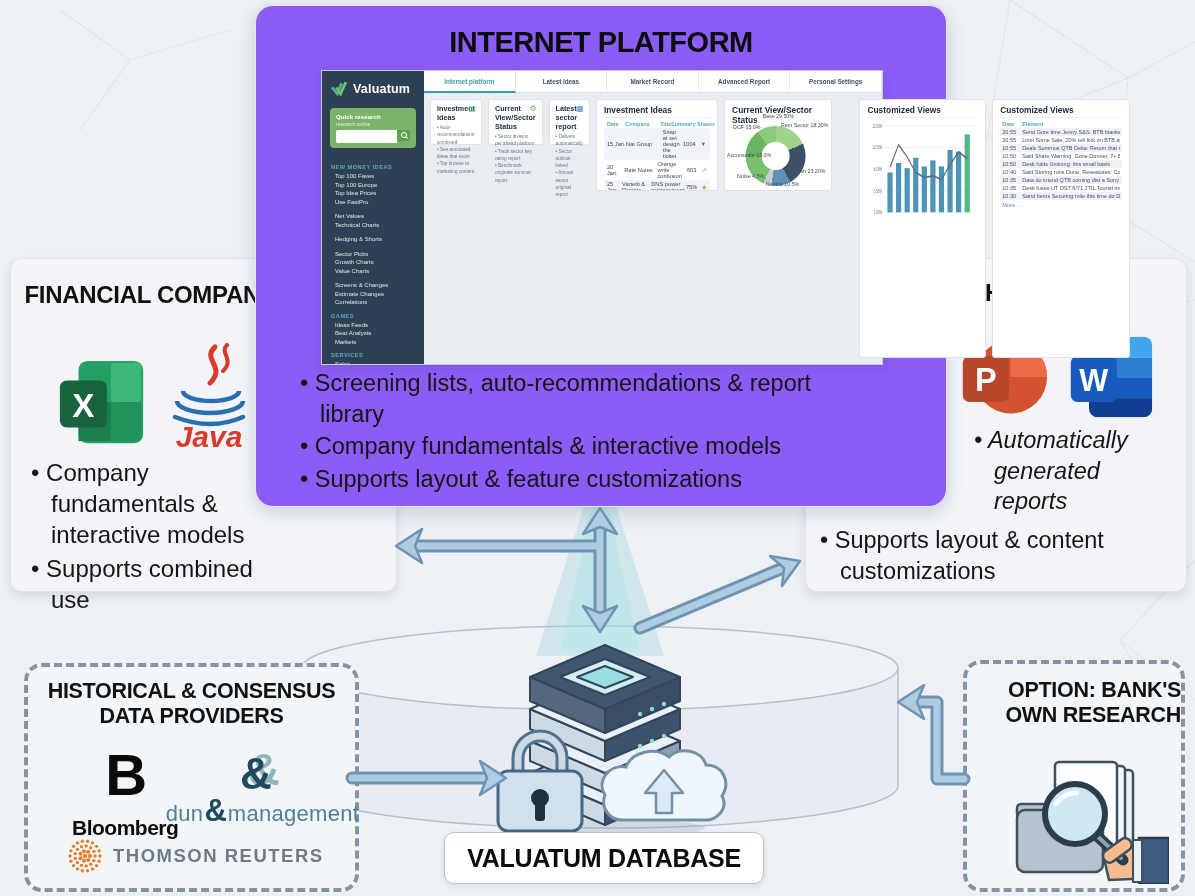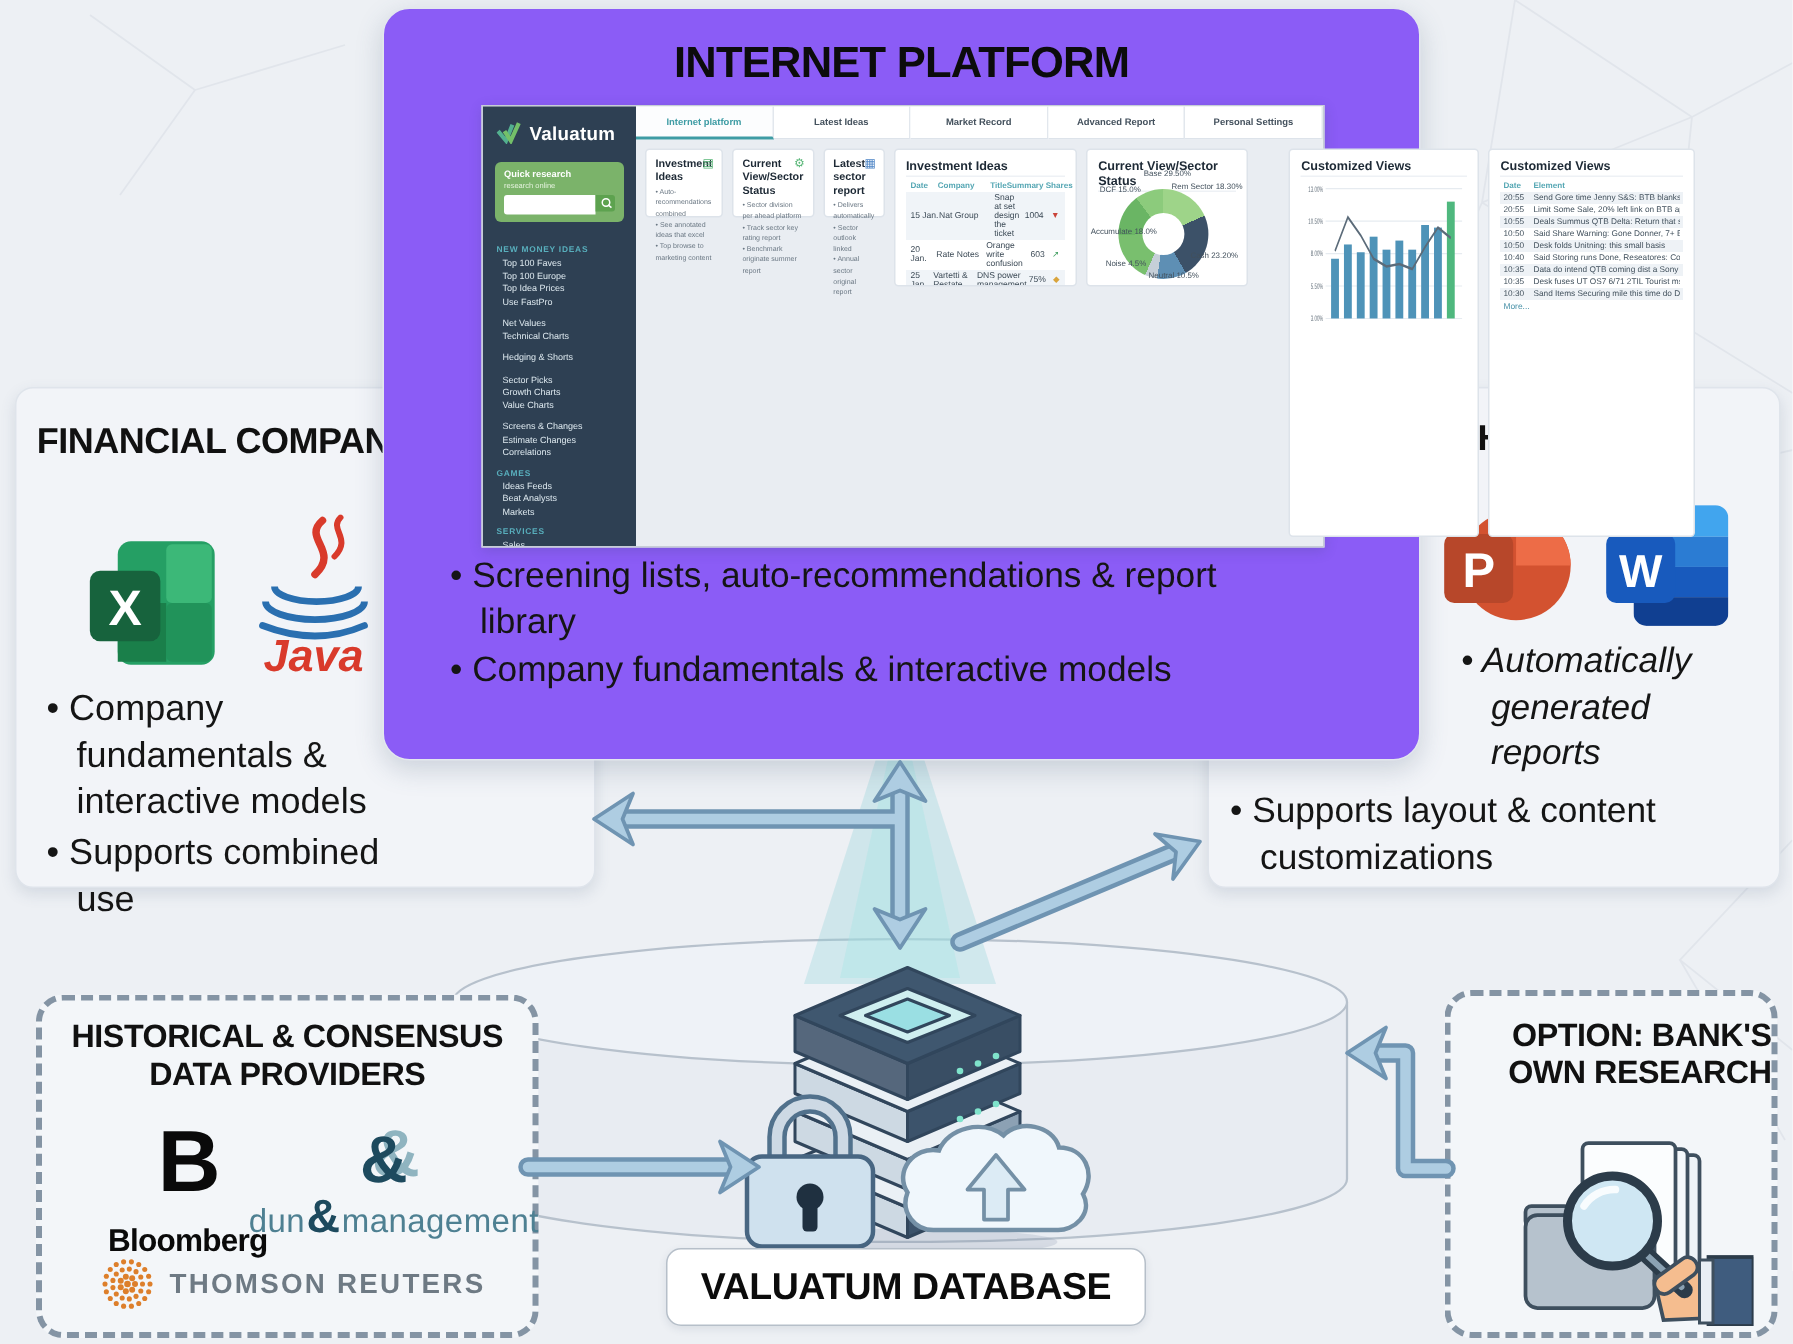--- a/index.html
+++ b/index.html
@@ -416,20 +416,21 @@
               </div>
             <div class="cl-more">More...</div>
           </div>
         </div>
       </div>
     </div>
 
     <ul id="ip-bullets" class="bullets">
         <li>Screening lists, auto-recommendations &amp; report library</li>
         <li>Company fundamentals &amp; interactive models</li>
+        <li>Supports layout &amp; feature customizations</li>
       </ul>
   </div>
 
   <div class="dashbox" style="left:24px;top:663px;width:327px;height:221px;">
     <div id="dp-title" class="boxtitle">HISTORICAL &amp; CONSENSUS DATA PROVIDERS</div>
     <div id="lg-bloomberg">
       <div class="bb">B</div>
       <div class="bn">Bloomberg</div>
     </div>
     <div id="lg-dnb">

